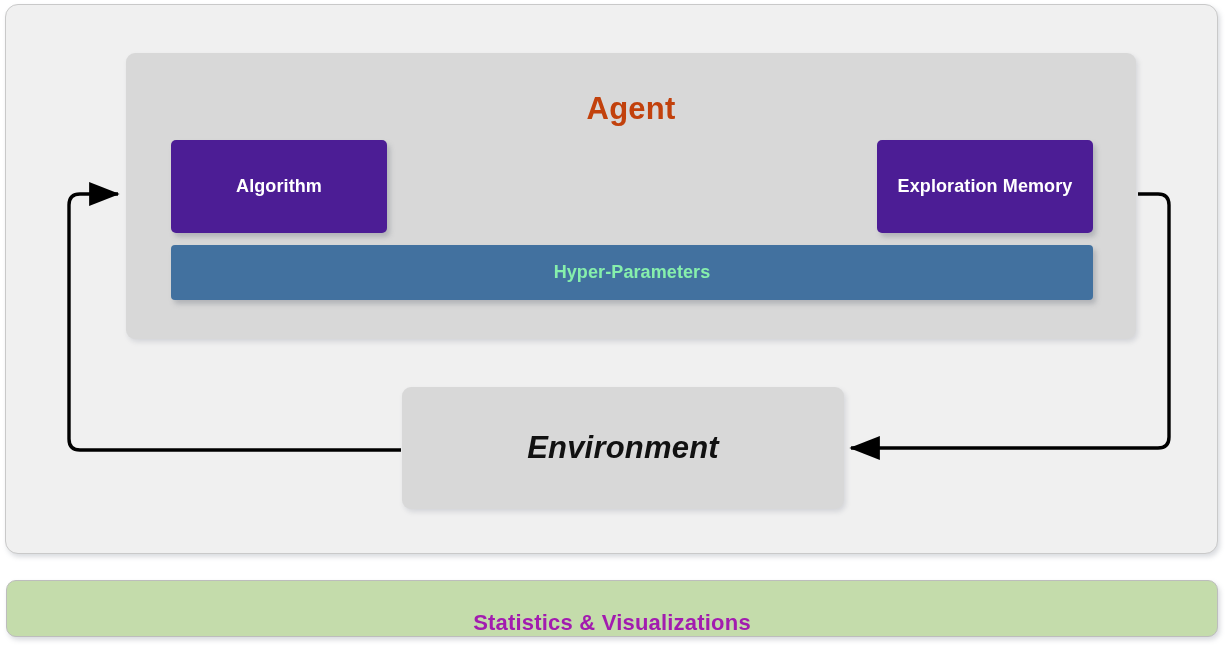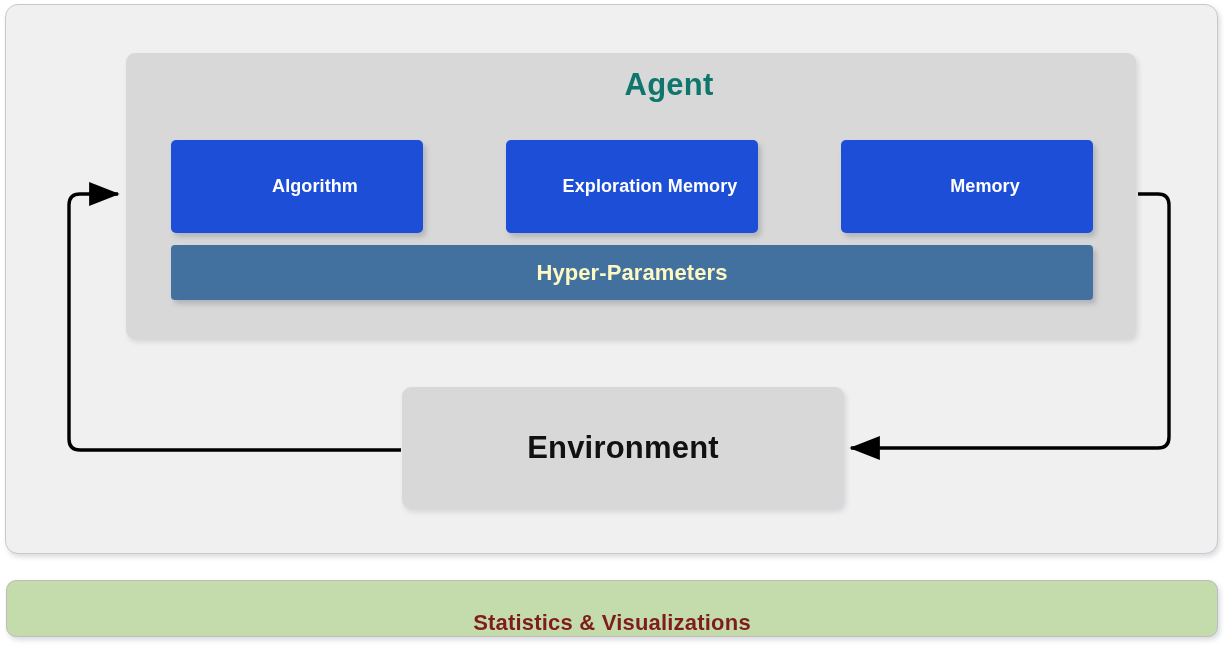--- a/index.html
+++ b/index.html
@@ -43,50 +43,48 @@
     top: 48px;
     width: 1010px;
     height: 286px;
     background: #d8d8d8;
     border-radius: 9px;
     box-shadow: 2px 3px 5px rgba(120,125,140,0.22);
   }
   .agent-title {
     position: absolute;
     left: 0;
-    top: 14px;
+    top: 38px;
     width: 100%;
     text-align: center;
     font-size: 31px;
     font-weight: bold;
-    color: #0f766e;
+    color: #c2410c;
     letter-spacing: 0.2px;
-    padding-left: 38px;
   }
 
   
   .component-row {
     position: absolute;
     left: 45px;
     top: 87px;
     width: 922px;
     height: 93px;
     display: flex;
     justify-content: space-between;
   }
   .component-box {
     width: 216px;
     height: 93px;
-    background: #1d4ed8;
+    background: #4c1d95;
     border-radius: 5px;
     display: flex;
     align-items: center;
     justify-content: center;
     box-shadow: 3px 4px 5px rgba(110,115,125,0.35);
-    padding-left: 36px;
   }
   .component-label {
     color: #ffffff;
     font-size: 18px;
     font-weight: bold;
     text-align: center;
     letter-spacing: 0.1px;
   }
 
   
@@ -97,22 +95,22 @@
     width: 922px;
     height: 55px;
     background: #42719f;
     border-radius: 4px;
     display: flex;
     align-items: center;
     justify-content: center;
     box-shadow: 3px 4px 5px rgba(110,115,125,0.35);
   }
   .hyper-label {
-    color: #fef9c3;
-    font-size: 22px;
+    color: #86efac;
+    font-size: 18px;
     font-weight: bold;
     letter-spacing: 0.1px;
   }
 
   
   .environment-box {
     position: absolute;
     left: 396px;
     top: 382px;
     width: 442px;
@@ -122,20 +120,21 @@
     display: flex;
     align-items: center;
     justify-content: center;
     box-shadow: 2px 3px 5px rgba(120,125,140,0.22);
   }
   .environment-label {
     font-size: 31px;
     font-weight: bold;
     color: #111111;
     letter-spacing: 0.2px;
+    font-style: italic;
   }
 
   
   .stats-bar {
     position: absolute;
     left: 6px;
     top: 580px;
     width: 1212px;
     height: 57px;
     box-sizing: border-box;
@@ -143,21 +142,21 @@
     border: 1px solid #bdbdbd;
     border-radius: 10px;
     display: flex;
     align-items: center;
     justify-content: center;
     box-shadow: 2px 3px 5px rgba(120,125,140,0.28);
   }
   .stats-label {
     font-size: 22px;
     font-weight: bold;
-    color: #7f1d1d;
+    color: #a21caf;
     letter-spacing: 0.2px;
     margin-top: 28px;
   }
 
   
   .arrow-layer {
     position: absolute;
     left: 0; top: 0;
     width: 1225px;
     height: 645px;
@@ -174,23 +173,20 @@
     <div class="agent-box">
       <div class="agent-title">Agent</div>
 
       <div class="component-row">
         <div class="component-box">
           <span class="component-label">Algorithm</span>
         </div>
         <div class="component-box">
           <span class="component-label">Exploration Memory</span>
         </div>
-        <div class="component-box">
-          <span class="component-label">Memory</span>
-        </div>
       </div>
 
       <div class="hyper-bar">
         <span class="hyper-label">Hyper-Parameters</span>
       </div>
     </div>
 
     <div class="environment-box">
       <span class="environment-label">Environment</span>
     </div>

